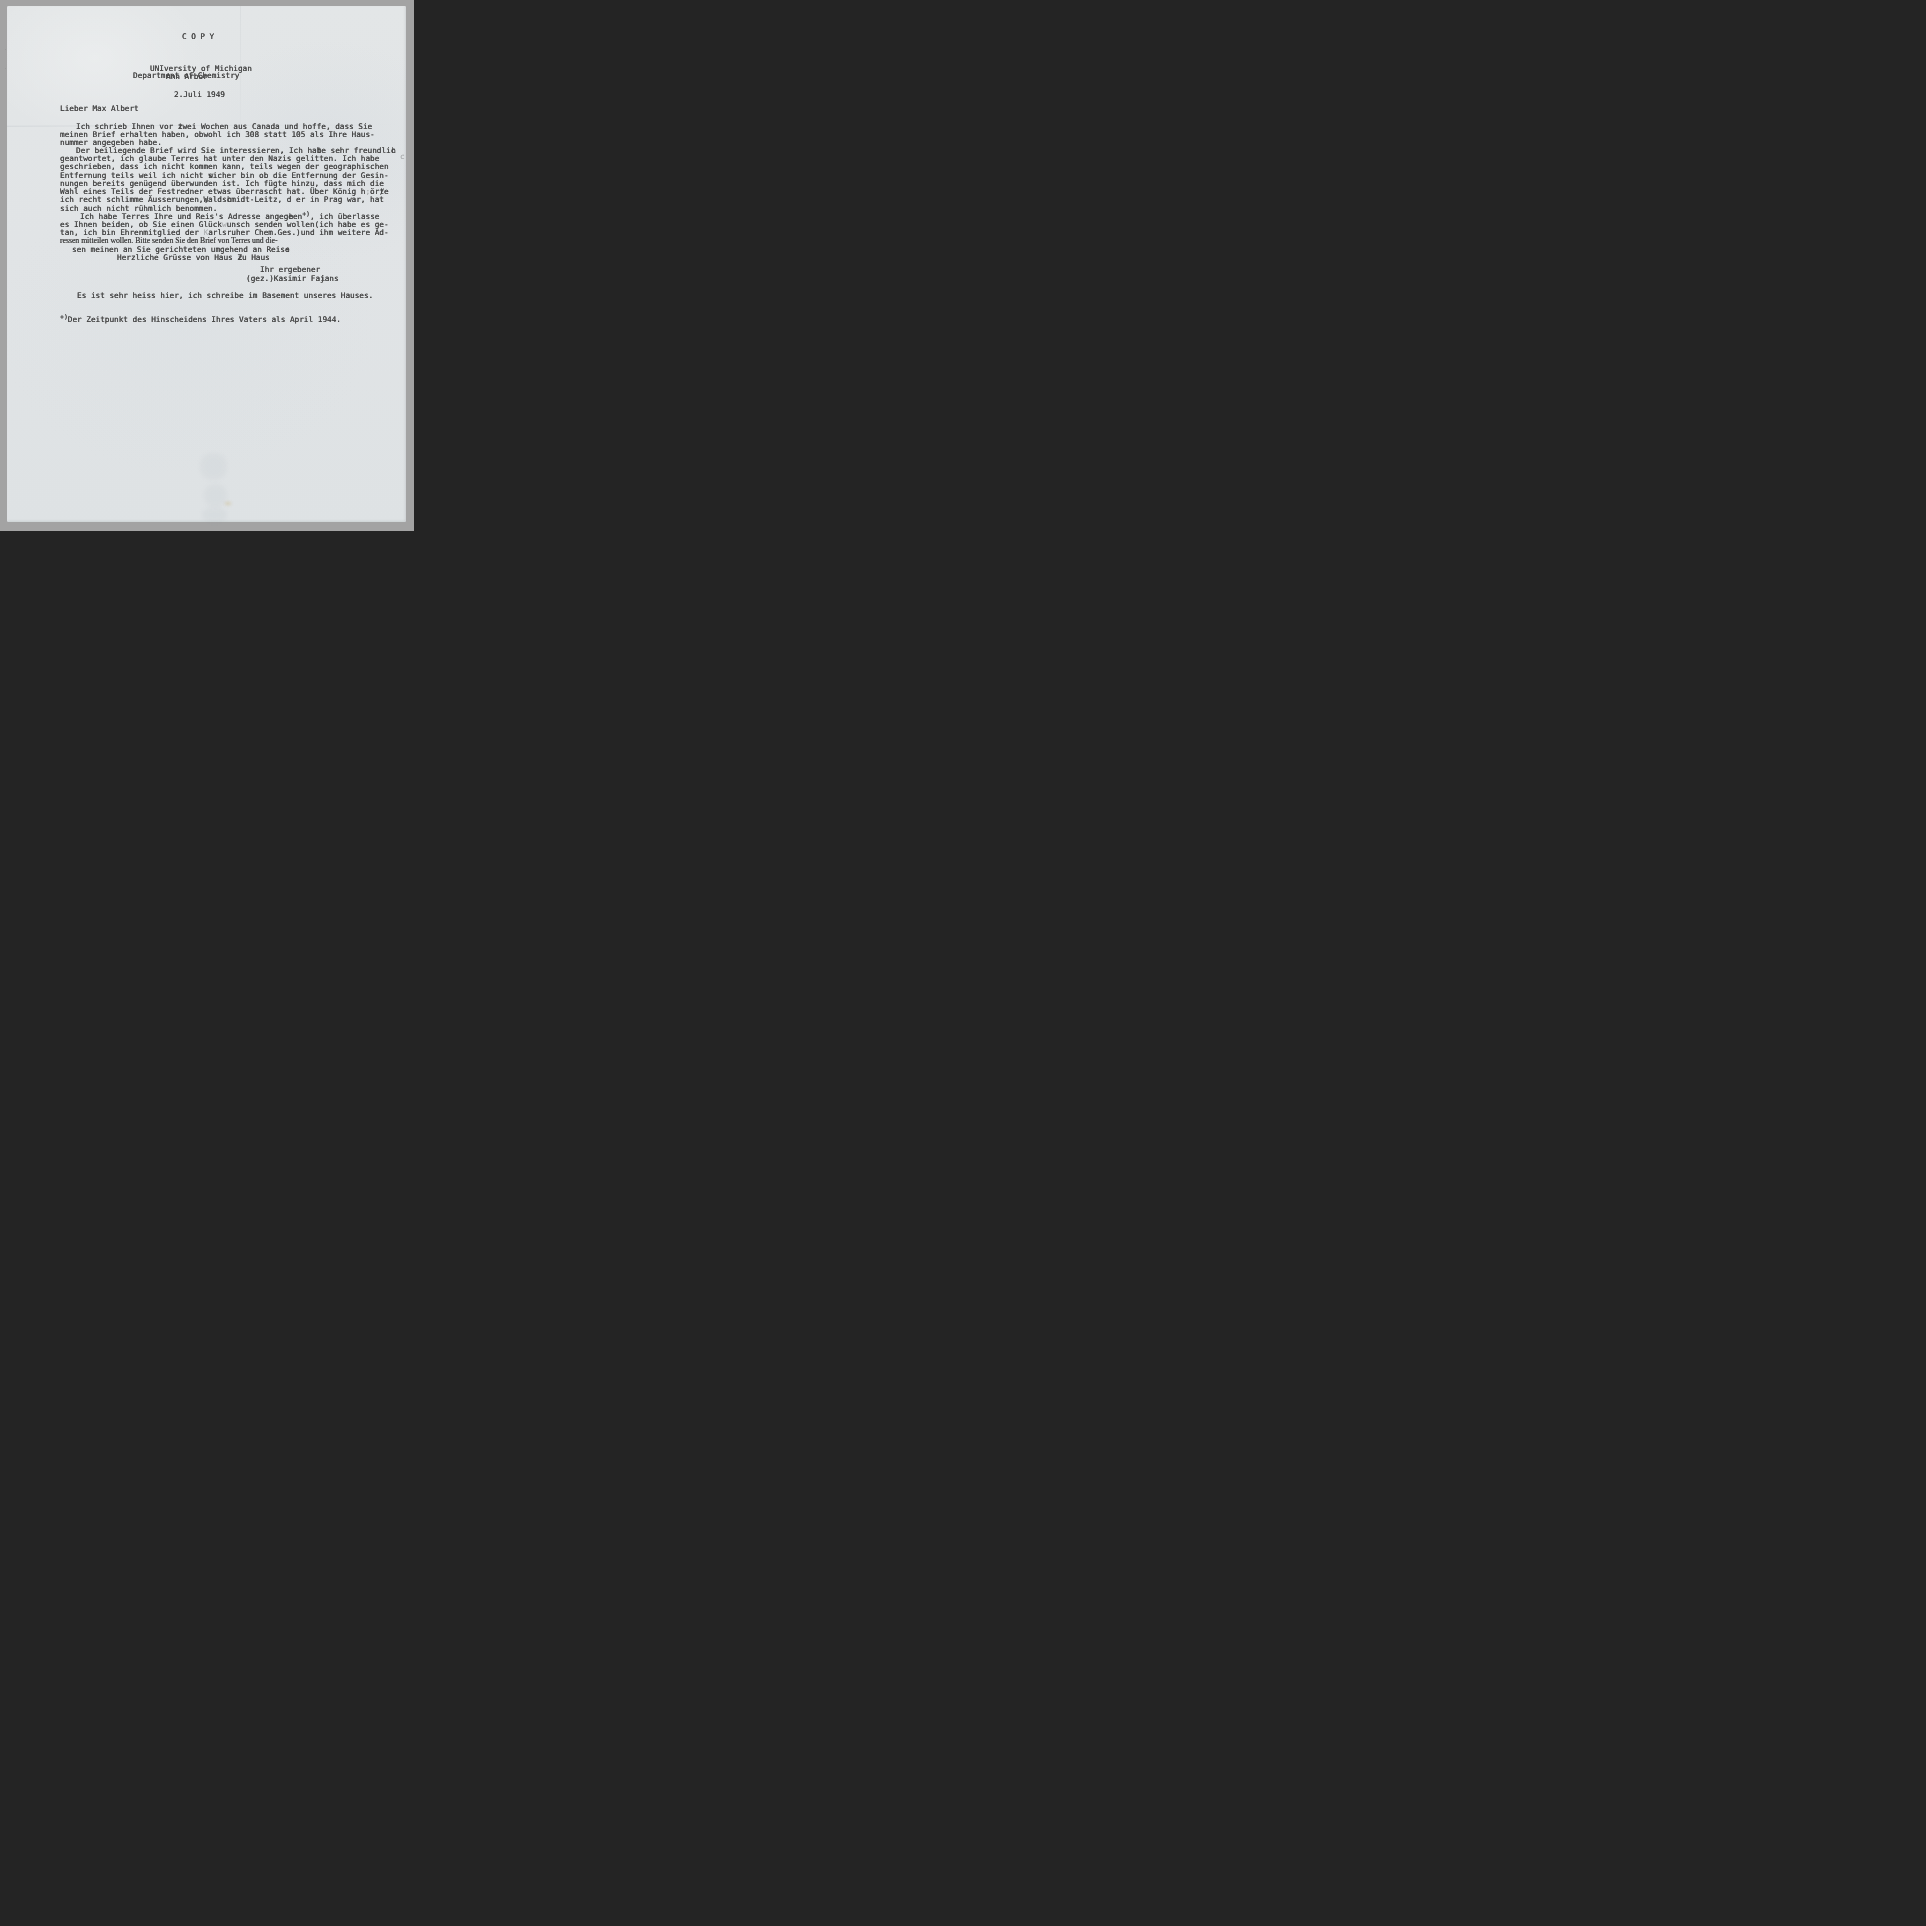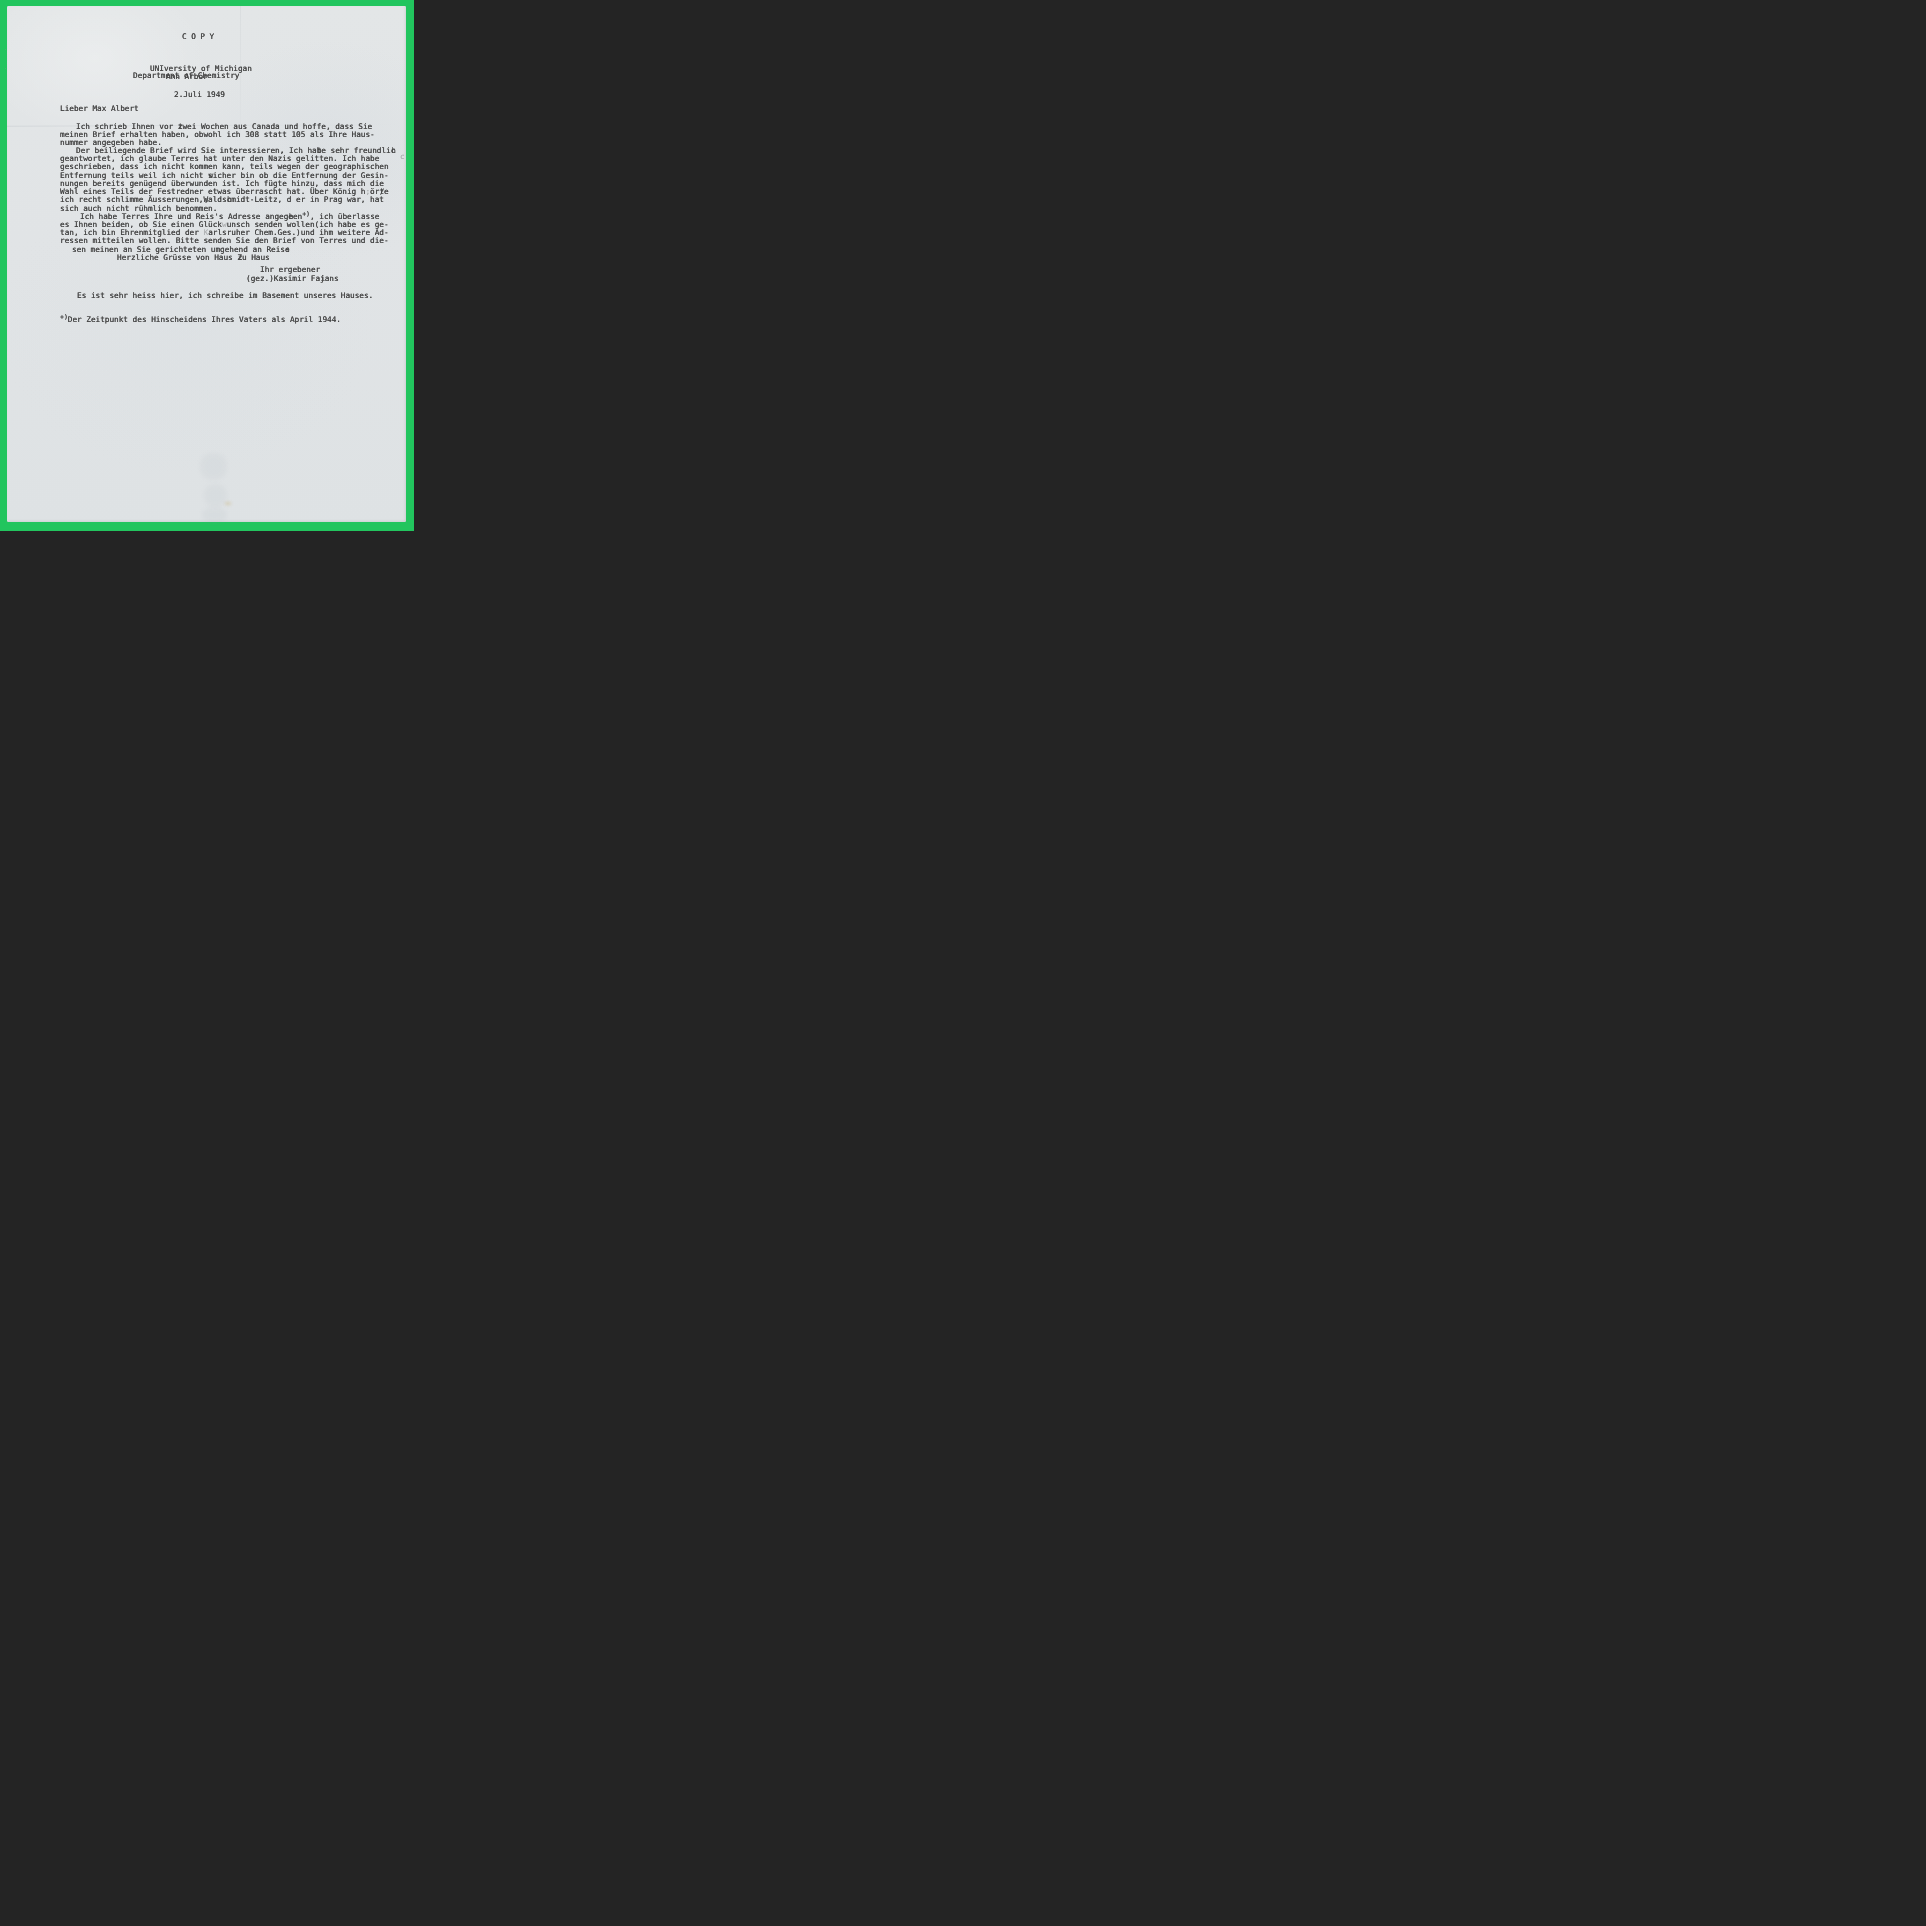--- a/index.html
+++ b/index.html
@@ -30,21 +30,21 @@
   .copy-label{letter-spacing:4.5px;}
   .ov{position:relative;display:inline-block;width:1ch;}
   .ov-top{position:relative;}
   .ov-under{position:absolute;left:0.4px;top:0.2px;opacity:.85;}
   .faint{opacity:.3;}
   .sup{display:inline-block;font-size:6.5px;transform:translateY(-3.1px);}
 </style>
 </head>
 <body>
 
-<div class="stage" style="background: #22c55e;">
+<div class="stage" style="background: #a3a3a3;">
   <span class="speck" style="left:4.6px;top:49px;"></span>
   <span class="speck" style="left:5.4px;top:68px;"></span>
 
   <div class="paper">
     <div class="crease-h"></div>
     <div class="crease-v"></div>
     <div class="stain"></div>
     <div class="smudge" style="left:193px;top:447px;width:27px;height:27px;"></div>
     <div class="smudge" style="left:197px;top:478px;width:23px;height:23px;"></div>
     <div class="smudge" style="left:195px;top:501px;width:25px;height:15.4px;"></div>
@@ -66,21 +66,21 @@
       <div class="tline" style="left: 60px; top: 155px; color: rgb(70, 70, 70);">geantwortet, ich glaube Terres hat unter den Nazis gelitten. Ich habe</div>
       <div class="tline" style="left: 60px; top: 163px; color: rgb(70, 70, 70);">geschrieben, dass ich nicht kommen kann, teils wegen der geographischen</div>
       <div class="tline" style="left: 60px; top: 172px; color: rgb(70, 70, 70);">Entfernung teils weil ich nicht <span class="ov"><span class="ov-under">w</span><span class="ov-top">s</span></span>icher bin ob die Entfernung der Gesin-</div>
       <div class="tline" style="left: 60px; top: 180px; color: rgb(70, 70, 70);">nungen bereits genügend überwunden ist. Ich fügte hinzu, dass mich die</div>
       <div class="tline" style="left: 60px; top: 188px; color: rgb(70, 70, 70);">Wahl eines Teils der Festredner etwas überrascht hat. Über König h<span class="faint">;</span>ör<span class="ov"><span class="ov-under">/</span><span class="ov-top">t</span></span>e</div>
       <div class="tline" style="left: 60px; top: 196px; color: rgb(70, 70, 70);">ich recht schlimme Äusserungen,<span class="ov"><span class="ov-under">,</span><span class="ov-top">W</span></span>alds<span class="ov"><span class="ov-under">h</span><span class="ov-top">c</span></span>midt-Leitz, d er in Prag war, hat</div>
       <div class="tline" style="left: 60px; top: 205px; color: rgb(70, 70, 70);">sich auch nicht rühmlich benommen.</div>
       <div class="tline" style="left: 80px; top: 213px; color: rgb(70, 70, 70);">Ich habe Terres Ihre und Reis's Adresse angeg<span class="ov"><span class="ov-under">b</span><span class="ov-top">e</span></span>en<span class="sup">+)</span>, ich überlasse</div>
       <div class="tline" style="left: 60px; top: 221px; color: rgb(70, 70, 70);">es Ihnen beiden, ob Sie einen Glück<span class="faint">w</span>unsch senden wollen(ich habe es ge-</div>
       <div class="tline" style="left: 60px; top: 229px; color: rgb(70, 70, 70);">tan, ich bin Ehrenmitglied der <span class="faint">K</span>arlsruher Chem.Ges.)und ihm weitere Ad-</div>
-      <div class="tline" style="left: 60px; top: 237px; color: rgb(70, 70, 70);">ressen mitteilen wollen. Bitte senden Sie den Brief von Terres und die-</div>
+      <div class="tline" style="left: 60px; top: 237px; color: rgb(70, 70, 70); font-family: Liberation Serif, serif;">ressen mitteilen wollen. Bitte senden Sie den Brief von Terres und die-</div>
       <div class="tline" style="left: 60px; top: 246px; color: rgb(70, 70, 70); margin-left: 12px;">sen meinen an Sie gerichteten umgehend an Reis<span class="ov"><span class="ov-under">s</span><span class="ov-top">e</span></span></div>
       <div class="tline" style="left: 81px; top: 254px; color: rgb(70, 70, 70); margin-left: 36px;">Herzliche Grüsse von Haus <span class="ov"><span class="ov-under">z</span><span class="ov-top">Z</span></span>u Haus</div>
       <div class="tline" style="left: 260px; top: 266px; color: rgb(70, 70, 70);">Ihr ergebener</div>
       <div class="tline" style="left: 246px; top: 275px; color: rgb(70, 70, 70);">(gez.)Kasimir Fa<span class="ov"><span class="ov-under">i</span><span class="ov-top">j</span></span>ans</div>
       <div class="tline" style="left: 60px; top: 292px; color: rgb(70, 70, 70); padding-left: 17px;">Es ist sehr heiss hier, ich schreibe im Basement unseres Hauses.</div>
       <div class="tline" style="left: 60px; top: 316px; color: rgb(70, 70, 70);"><span class="sup">+)</span>Der Zeitpunkt des Hinscheidens Ihres Vaters als April 1944.</div>
     </div>
 </div>
 
 

